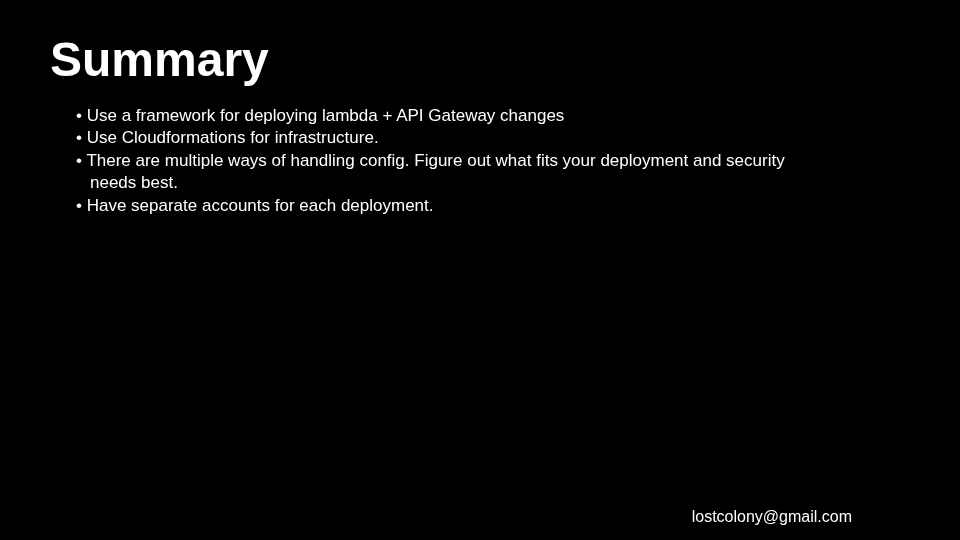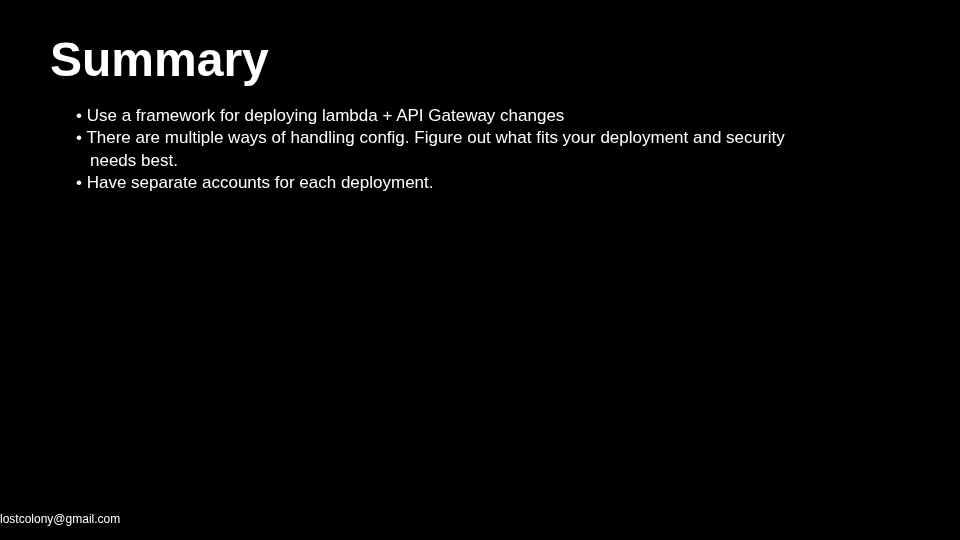--- a/index.html
+++ b/index.html
@@ -2,26 +2,27 @@
 <html><head>
 <meta charset="utf-8">
 <style>
   * { margin: 0; padding: 0; box-sizing: border-box; }
   html, body { width: 960px; height: 540px; background: #000; color: #fff; font-family: "Segoe UI", "Helvetica Neue", Arial, sans-serif; overflow: hidden; }
   .slide { width: 852px; height: 540px; position: relative; padding: 32px 50px 20px 50px; }
   .title { font-size: 48px; font-weight: 700; margin-bottom: 18px; }
   .bullets { list-style: none; }
   .bullets li { font-size: 17px; line-height: 1.32; position: relative; padding-left: 26px; text-indent: -14px; margin-left: 14px; }
   .bullets li::before { content: "• "; }
-  .footer { position: absolute; bottom: 14px; left: 0; width: 100%; text-align: left; font-size: 12px; }
+  .footer { position: absolute; bottom: 14px; left: 0; width: 100%; text-align: right; font-size: 16px; }
 </style>
 </head>
 <body>
 
 <div class="slide">
   <h1 class="title">Summary</h1>
   <ul class="bullets">
     <li>Use a framework for deploying lambda + API Gateway changes</li>
+    <li>Use Cloudformations for infrastructure.</li>
     <li>There are multiple ways of handling config. Figure out what fits your deployment and security needs best.</li>
     <li>Have separate accounts for each deployment.</li>
   </ul>
   <div class="footer">lostcolony@gmail.com</div>
 </div>
 
 </body></html>

